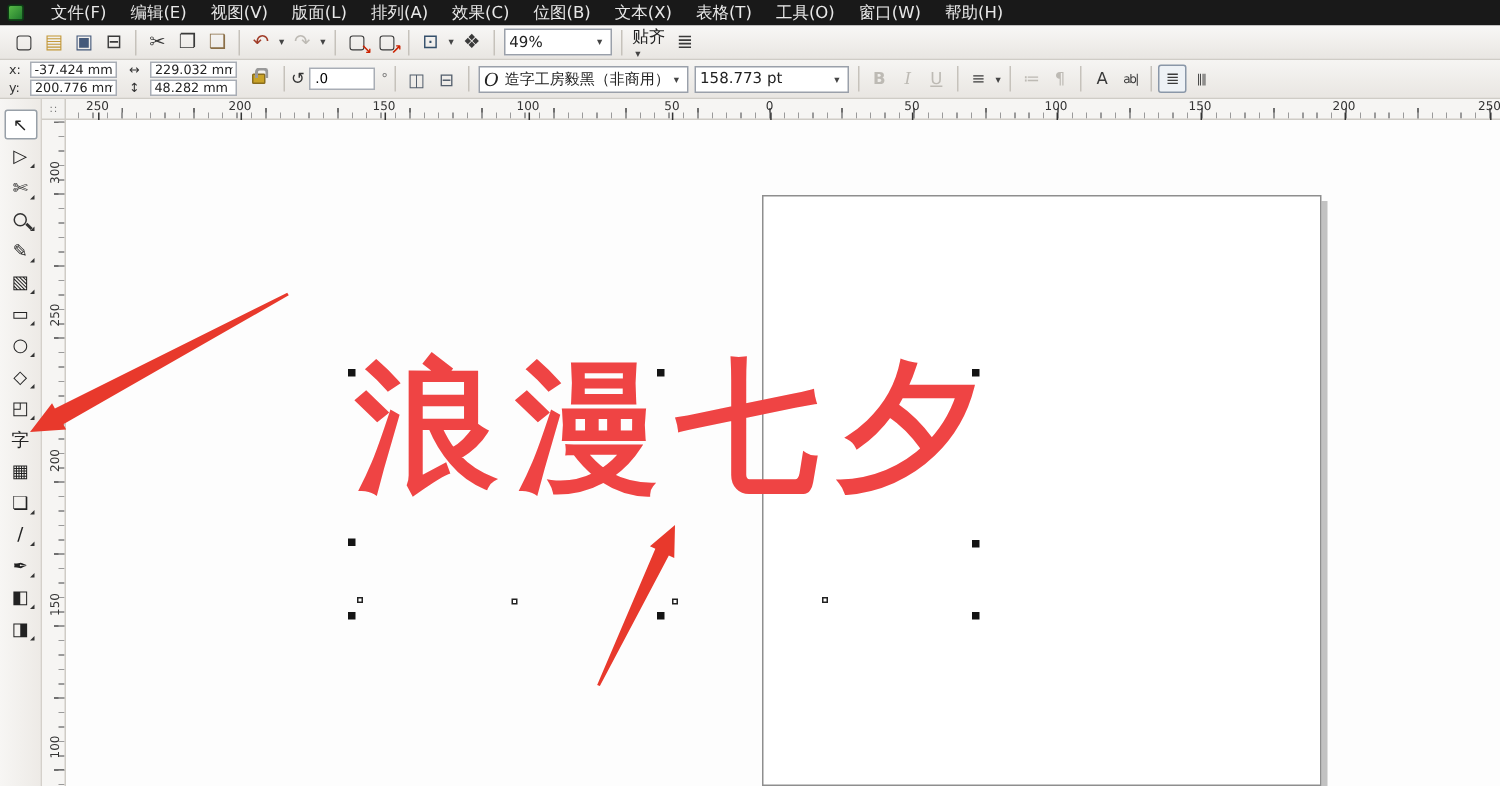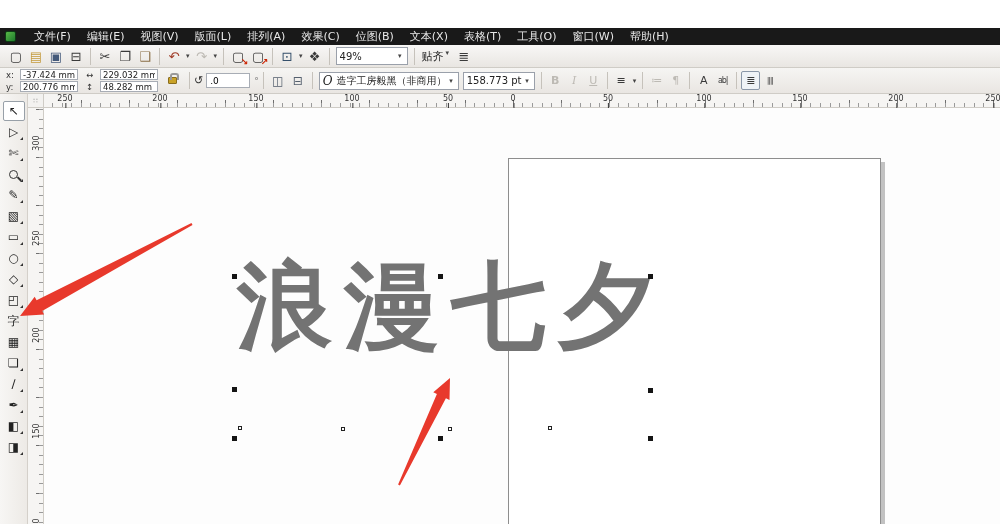--- a/index.html
+++ b/index.html
@@ -1,21 +1,21 @@
 <!DOCTYPE html>
 <html><head>
 <meta charset="utf-8">
 <style>
   * { margin:0; padding:0; box-sizing:border-box; }
   html,body { width:1000px; height:524px; overflow:hidden;
     font-family:"DejaVu Sans","Liberation Sans",sans-serif; background:#fff; }
 
   
   .menubar { height:17px; background:#191919; display:flex; align-items:center;
-    color:#e8e8e8; font-size:11px; padding-left:3px;margin-top:28px; }
+    color:#e8e8e8; font-size:11px; padding-left:3px; }
   .appicon { width:11px; height:11px; background:linear-gradient(135deg,#58b847,#1f7a2d);
     border:1px solid #0c3d14; border-radius:2px; margin:0 10px 0 2px; }
   .menu-items { display:flex; }
   .menu-item { padding:1px 8px; cursor:default; }
 
   
   .stdbar { height:23px; background:linear-gradient(#f8f7f6,#e9e6e2);
     border-bottom:1px solid #cfccc6; display:flex; align-items:center; padding-left:6px; }
   .propbar { height:26px; background:linear-gradient(#f6f5f3,#e9e6e2);
     border-bottom:1px solid #cfccc6; display:flex; align-items:center; padding-left:6px; }
@@ -27,21 +27,21 @@
   .ovl { position:absolute; right:0px; bottom:-1px; font-size:9px; font-weight:bold;
     color:#cc2200; line-height:1; }
   [data-name="open-button"]   { color:#c49a3c; }
   [data-name="save-button"]   { color:#44597a; }
   [data-name="paste-button"]  { color:#8b6f47; }
   [data-name="undo-button"]   { color:#a03c28; }
   [data-name="application-launcher-button"] { color:#35506b; }
   .combo { height:18px; background:#fff; border:1px solid #9aa0aa; display:flex;
     align-items:center; padding:0 3px; font-size:10px; color:#222; min-width:72px;
     justify-content:space-between; margin:0 2px; }
-  .tblabel { display:flex; align-items:flex-start; font-size:11px; color:#222; margin:0 3px; }
+  .tblabel { display:flex; align-items:flex-start; font-size:11px; color:#222; margin:0 3px;flex-direction:column; }
 
   
   .xywh { display:grid; grid-template-columns:12px 58px; grid-auto-rows:11px;
     gap:1px 2px; font-size:8.5px; color:#333; align-items:center; margin-right:8px; }
   .xywh.wh { grid-template-columns:12px 58px; }
   .pb-input { height:11px; font-size:8.5px; border:1px solid #a8adb5; background:#fff;
     padding:0 2px; width:100%; font-family:inherit; color:#222; }
   .ic-lock { width:9px; height:7px; background:#c9a227; border:1px solid #8a6d1d;
     border-radius:1px; position:relative; margin:0 8px 0 2px; }
   .ic-lock::before { content:""; position:absolute; left:1px; top:-5px; width:5px;
@@ -103,23 +103,23 @@
       repeating-linear-gradient(to bottom,#6f6f6f 0 1px,transparent 1px 48px);
     background-size:4px 100%,7px 100%;
     background-position:100% 1px,100% 1px;
     background-repeat:no-repeat; z-index:4; }
   .vlab { position:absolute; left:1px; transform:translateY(-50%) rotate(-90deg);
     font-size:8px; color:#333; }
 
   
   .page { position:absolute; left:508px; top:64px; width:373px; height:394px;
     background:#fff; border:1px solid #8e8e8e; box-shadow:4px 4px 0 0 #c2c2c2; }
-  .artwork { position:absolute; left:237px; top:166px; font-size:95px; line-height:95px;
-    font-weight:900; letter-spacing:12px; color:#737373; white-space:nowrap;
-    font-family:Liberation Serif, serif; }
+  .artwork { position:absolute; left:237px; top:179px; font-size:95px; line-height:95px;
+    font-weight:900; letter-spacing:12px; color:#ef4444; white-space:nowrap;
+    font-family:Liberation Mono, monospace; }
   .h { position:absolute; width:5px; height:5px; background:#141414; z-index:20; }
   .nd { position:absolute; width:4px; height:4px; background:#fff; border:1px solid #222;
     z-index:20; }
   .cm { position:absolute; font-size:10px; color:#141414; z-index:20; line-height:1; }
   .anno { position:absolute; left:0; top:0; z-index:50; pointer-events:none; }
 </style>
 </head>
 <body>
 
 <div class="menubar" data-name="menu-bar">
@@ -198,21 +198,21 @@
   <span class="mirror" data-name="mirror-horizontal-button">◫</span>
   <span class="mirror" data-name="mirror-vertical-button">⊟</span>
   <div class="sep" data-name="toolbar-separator"></div>
   <div class="fontcombo" data-name="font-list-combo" style="width:140px;justify-content:space-between;">
     <span style="display:flex;align-items:center;overflow:hidden;">
       <span class="fo" data-name="font-preview-icon">O</span>
       <span data-name="font-name-value" style="white-space:nowrap;">造字工房毅黑（非商用）</span>
     </span>
     <span class="dd" data-name="chevron-down-icon">▾</span>
   </div>
-  <div class="fontcombo" data-name="font-size-combo" style="width:72px;justify-content:space-between;">
+  <div class="fontcombo" data-name="font-size-combo" style="width:103px;justify-content:space-between;">
     <span data-name="font-size-value">158.773 pt</span>
     <span class="dd" data-name="chevron-down-icon">▾</span>
   </div>
   <div data-name="text-format-buttons" id="pbright" style="display:flex;align-items:center;">
       <div class="sep" data-name="toolbar-separator"></div>
       <span class="pbtn disabled b" data-name="bold-button">B</span>
       <span class="pbtn disabled i" data-name="italic-button">I</span>
       <span class="pbtn disabled u" data-name="underline-button">U</span>
       <div class="sep" data-name="toolbar-separator"></div>
       <span class="pbtn" data-name="text-alignment-button">≡</span>

